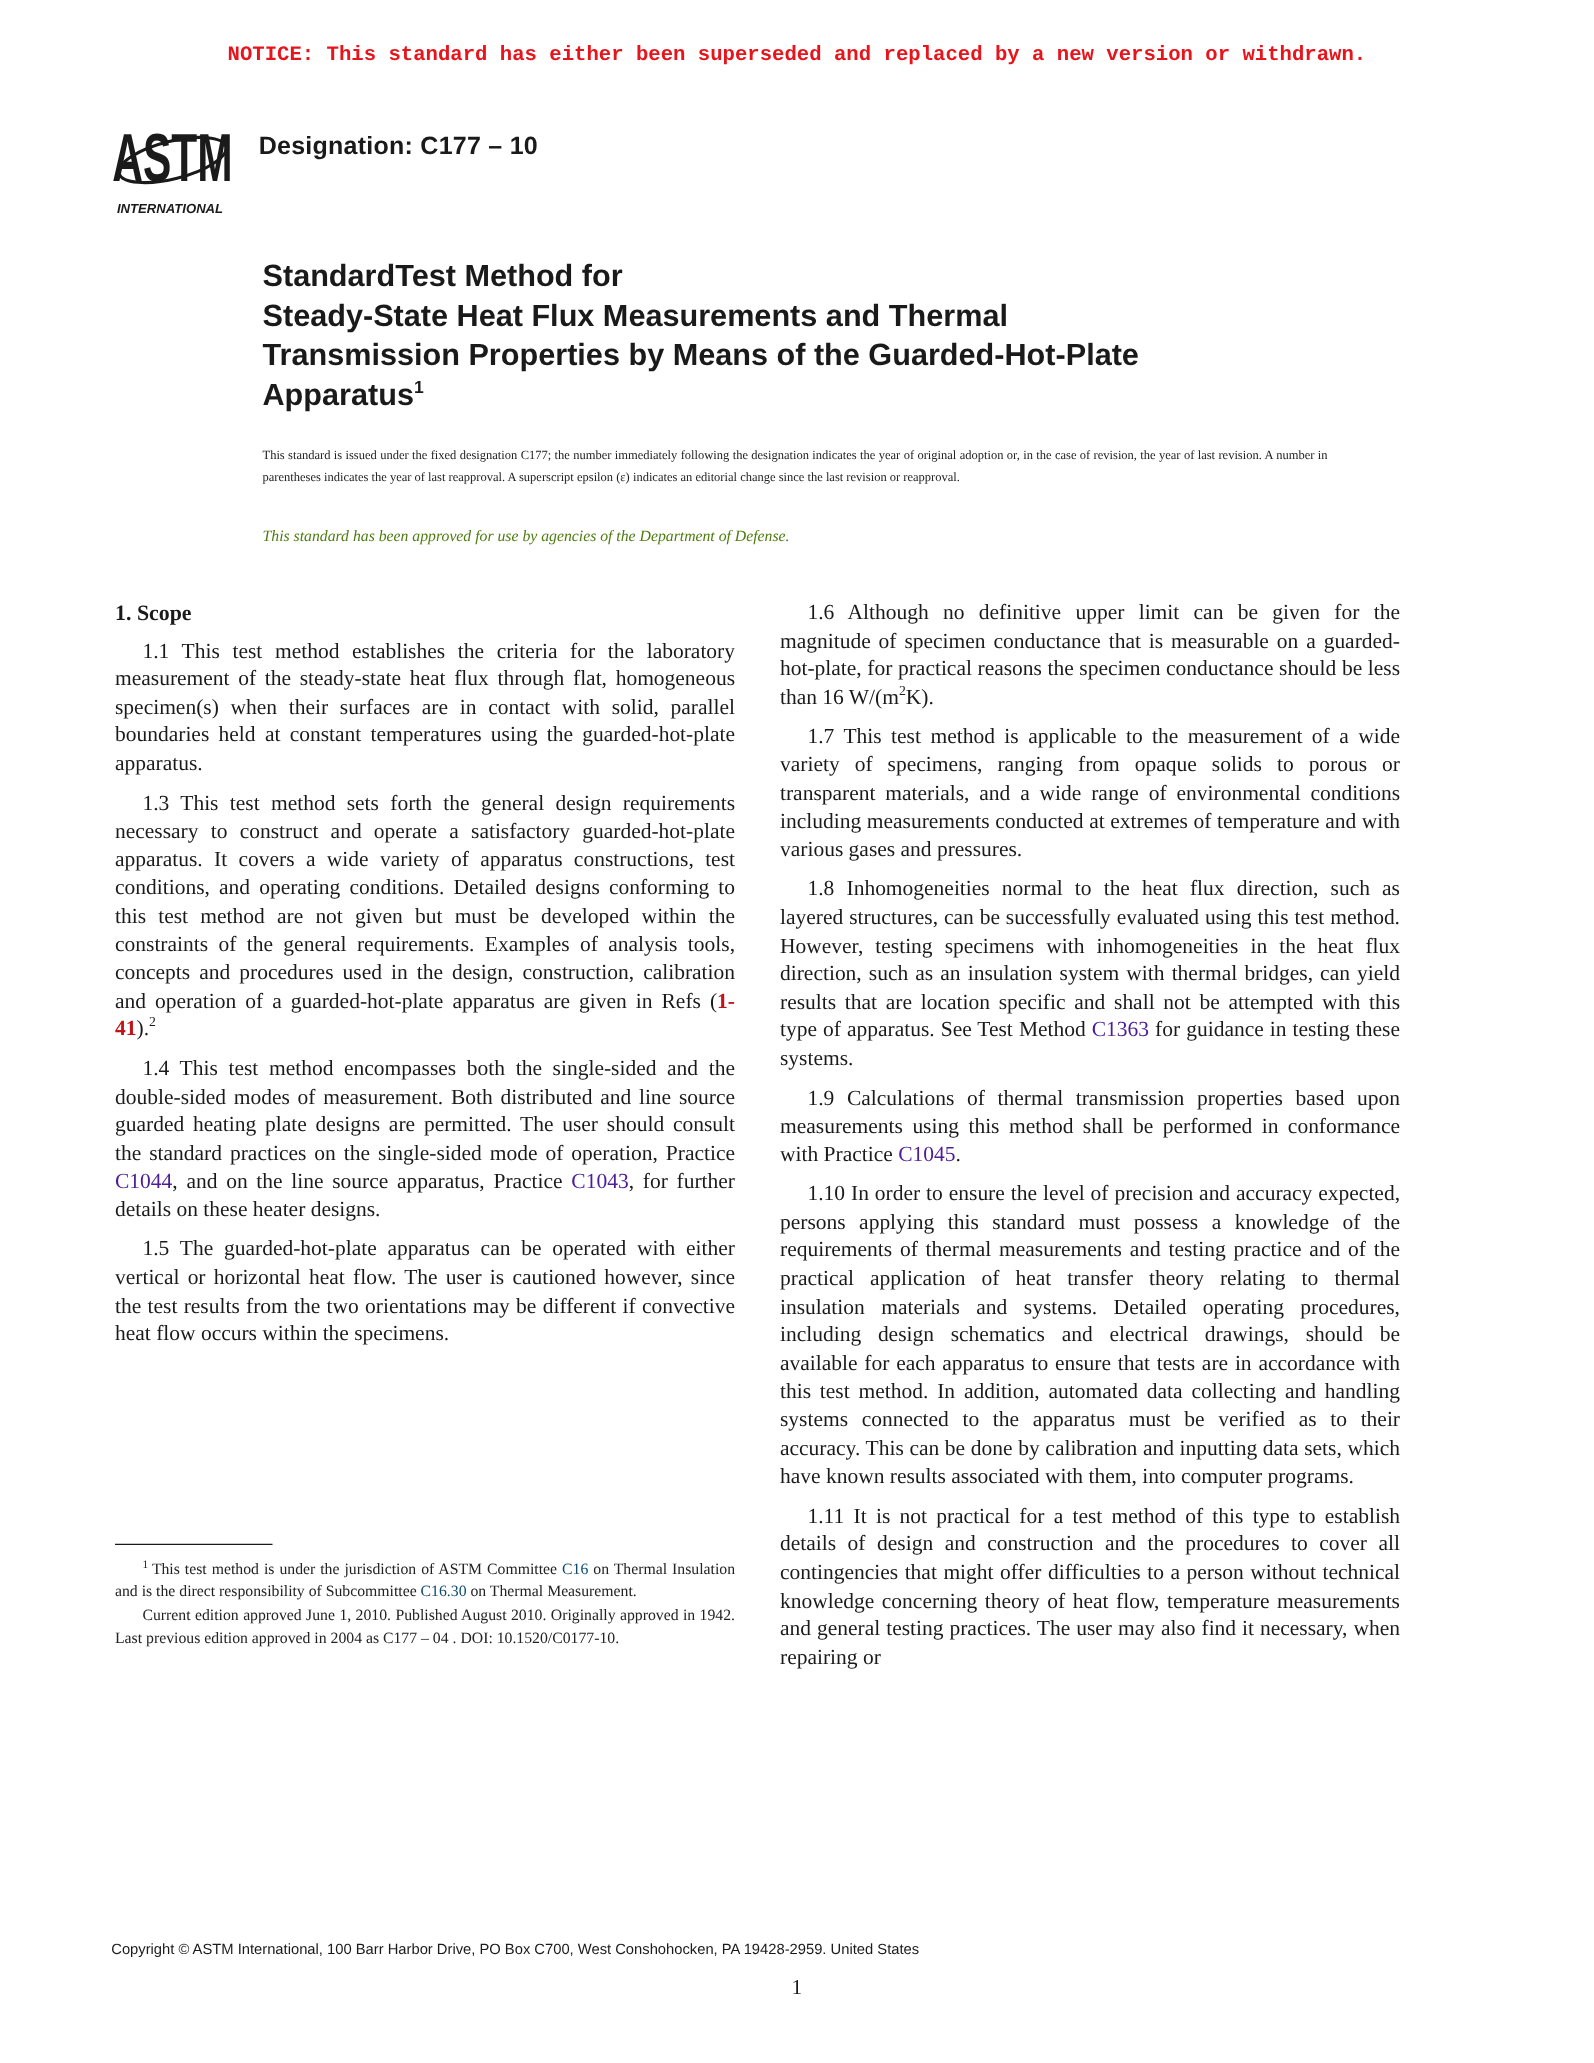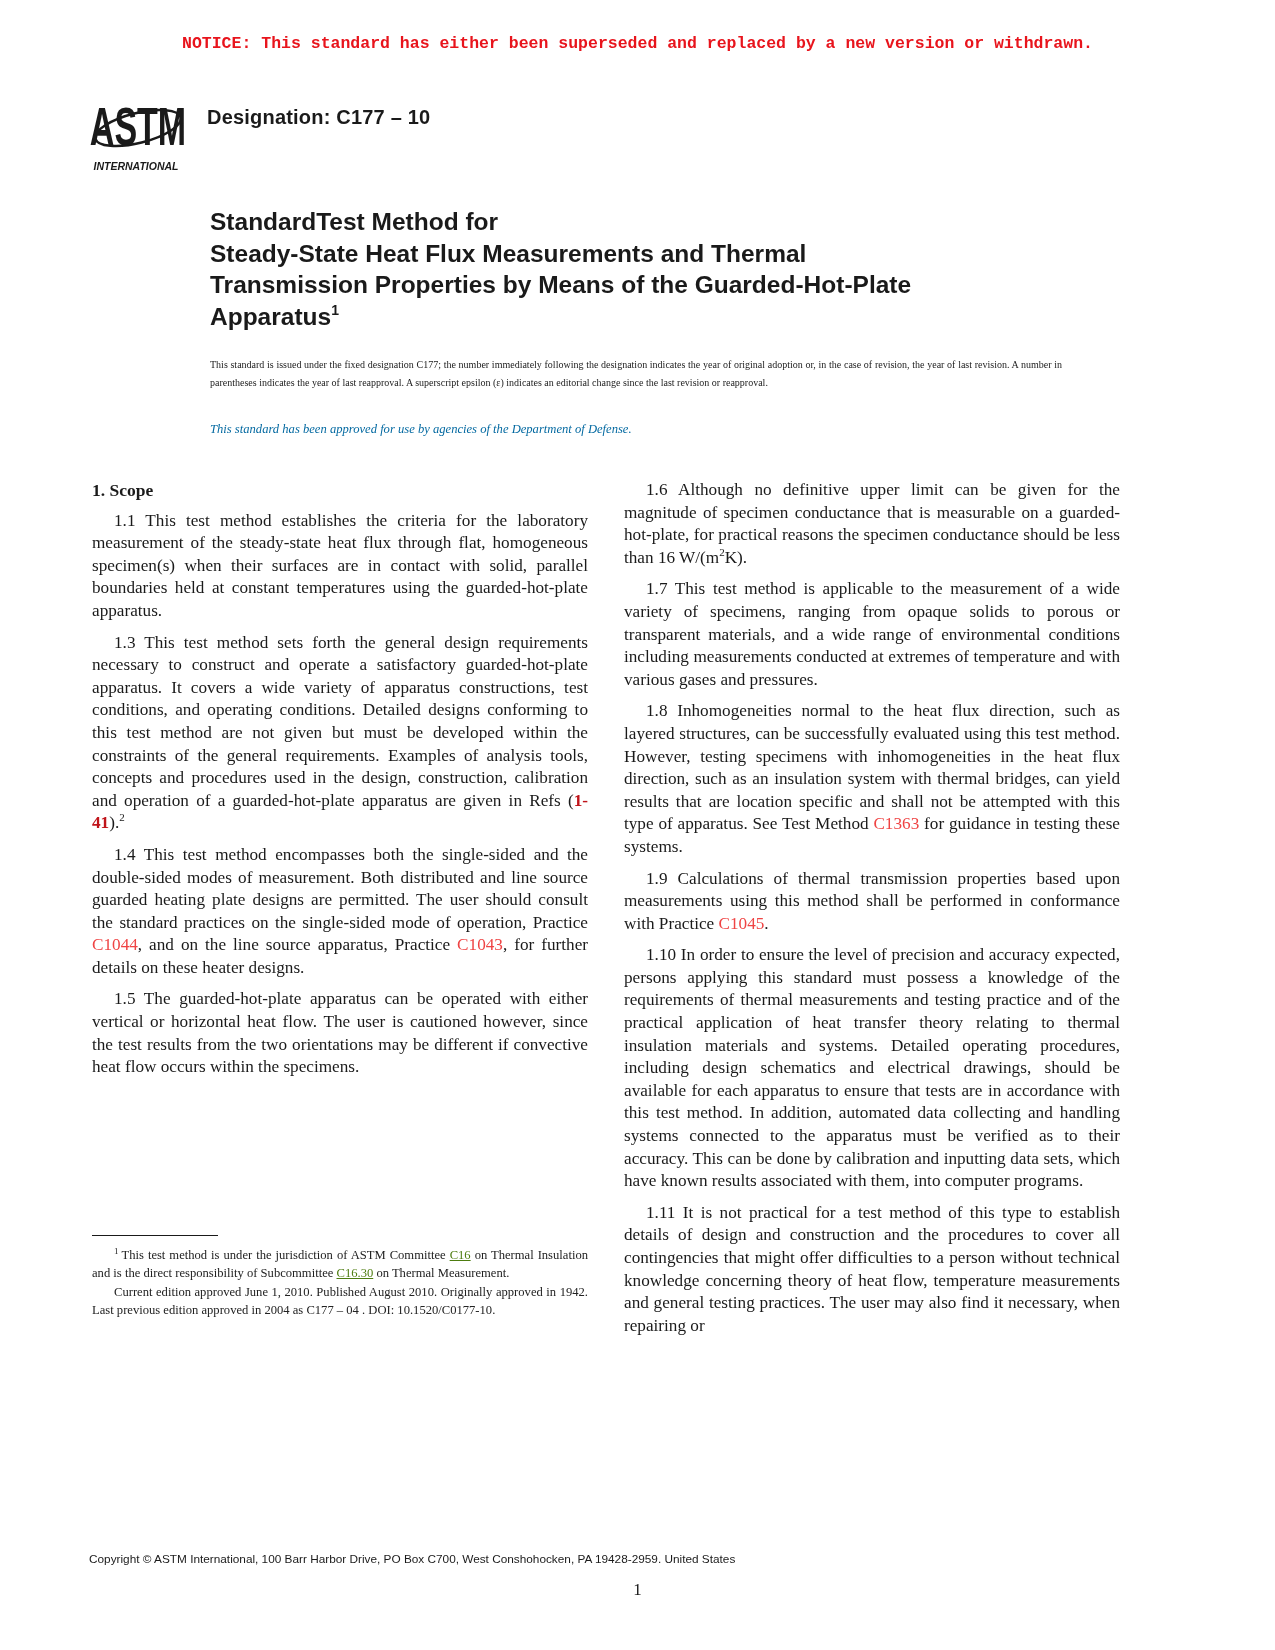--- a/index.html
+++ b/index.html
@@ -13,40 +13,40 @@
     font-weight: bold; font-size: 20px; color: #1a1a1a; letter-spacing: 0.2px; }
 
   .title { position: absolute; left: 210px; top: 206px; width: 860px; font-family: "Liberation Sans", sans-serif;
     font-weight: bold; font-size: 24.5px; line-height: 31.5px; color: #1a1a1a; }
   .title div { white-space: nowrap; }
   .title sup { font-size: 14px; vertical-align: 10px; line-height: 0; }
 
   .intro { position: absolute; left: 210px; top: 356px; width: 852px; font-family: "Liberation Serif", serif;
     font-size: 10px; line-height: 18px; text-align: justify; color: #222; }
   .intro-approved { position: absolute; left: 210px; top: 422px; font-family: "Liberation Serif", serif;
-    font-style: italic; font-size: 12.6px; color: #0369a1; }
+    font-style: italic; font-size: 12.6px; color: #4d7c0f; }
 
   .col { position: absolute; font-family: "Liberation Serif", serif; font-size: 17.2px; line-height: 22.6px;
     text-align: justify; color: #1a1a1a; }
   .col.left { left: 92px; top: 479px; width: 496px; }
   .col.right { left: 624px; top: 479px; width: 496px; }
   .section-heading { font-weight: bold; font-size: 17.5px; margin: 0 0 8px 0; }
   .para { margin: 0 0 9px 0; text-indent: 22px; hyphens: none; }
   .right .para:first-child { margin-top: 0; }
-  .link-red { color: #ef4444; margin-top: 40px; }
+  .link-red { color: #4c1d95; margin-top: 40px; }
   .link-red-bold { color: #c0141a; font-weight: bold; }
   .fn-ref { font-size: 11px; vertical-align: 7px; line-height: 0; }
   .sup-inline { font-size: 11px; vertical-align: 7px; line-height: 0; }
 
   .fn-rule { position: absolute; left: 92px; top: 1235px; width: 126px; border-top: 1.6px solid #1a1a1a; }
   .footnotes { position: absolute; left: 92px; top: 1246px; width: 496px; font-family: "Liberation Serif", serif;
     font-size: 12.6px; line-height: 18px; text-align: justify; color: #222; }
   .footnotes .fn { margin: 0 0 1px 0; text-indent: 22px; }
   .fn .mark { font-size: 9px; vertical-align: 5px; line-height: 0; margin-right: 3px; }
-  .link-blue { color: #4d7c0f; text-decoration: underline; }
+  .link-blue { color: #0c4a6e; }
 
   .copyright { position: absolute; left: 89px; top: 1552px; font-family: "Liberation Sans", sans-serif;
     font-size: 11.8px; color: #1a1a1a; }
   .page-number { position: absolute; left: 0; width: 1275px; top: 1580px; text-align: center;
     font-family: "Liberation Serif", serif; font-size: 17px; color: #1a1a1a; }
 </style>
 </head>
 <body>
 
 <div class="notice">

